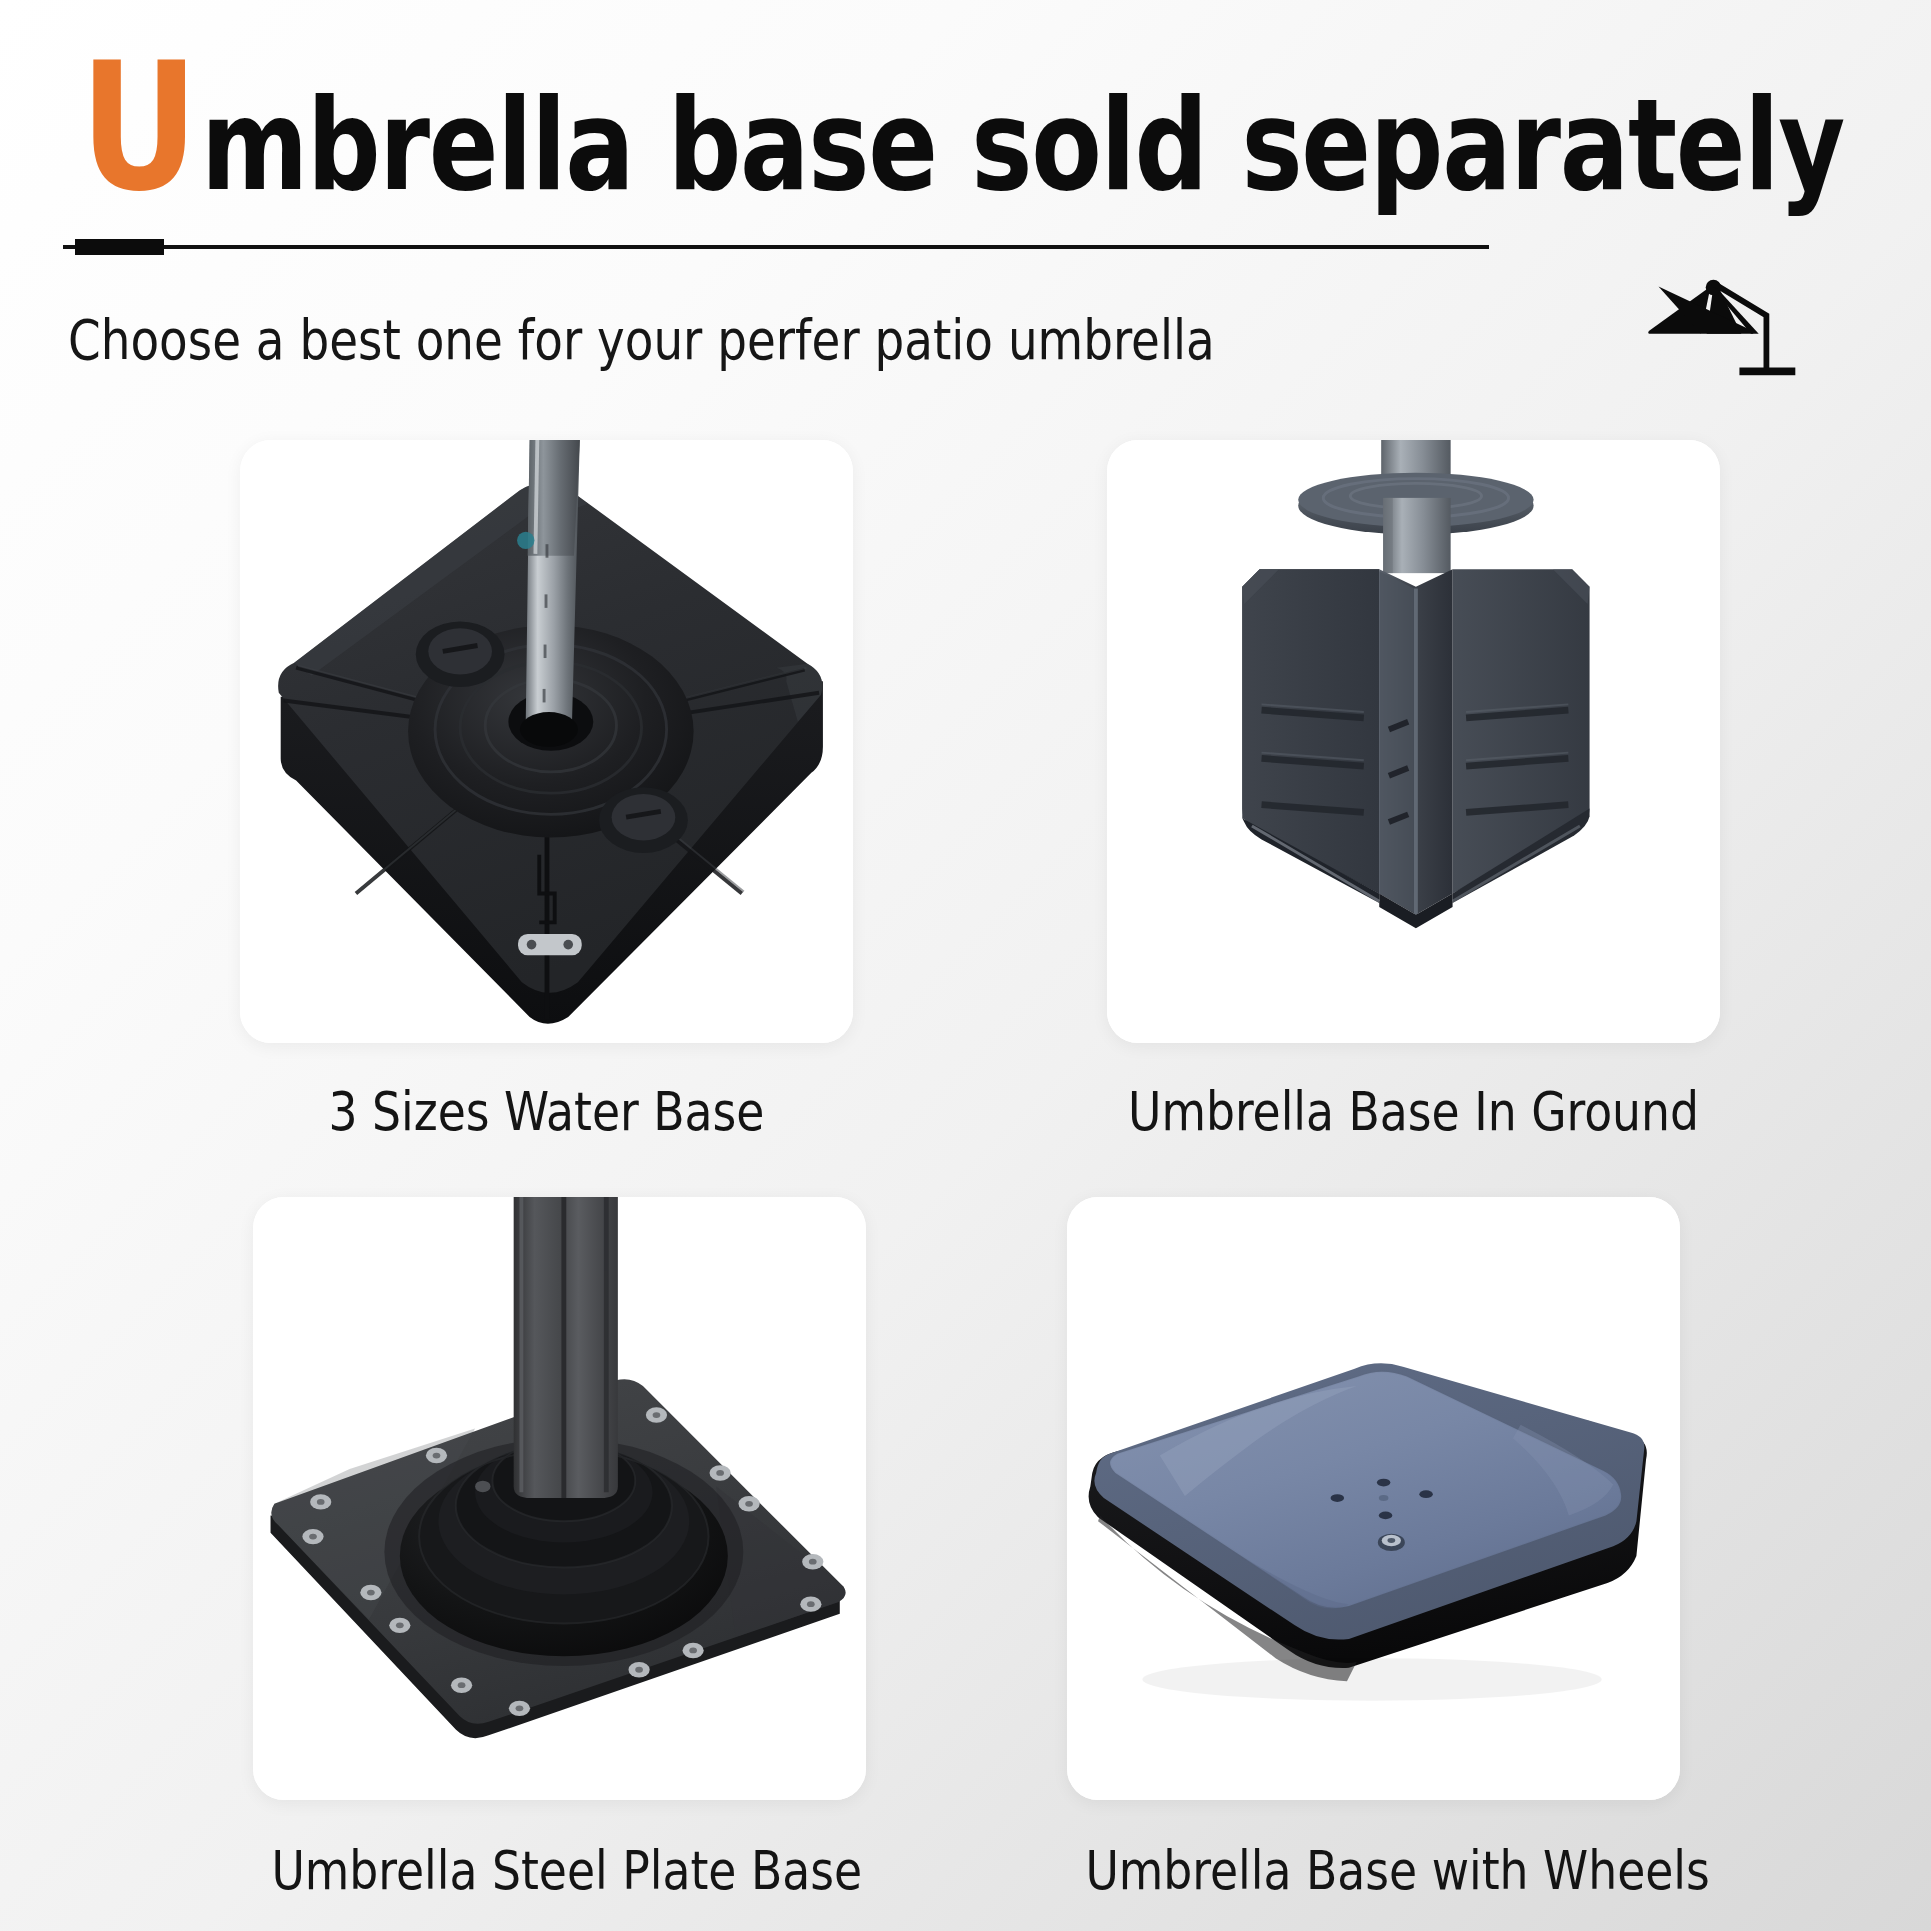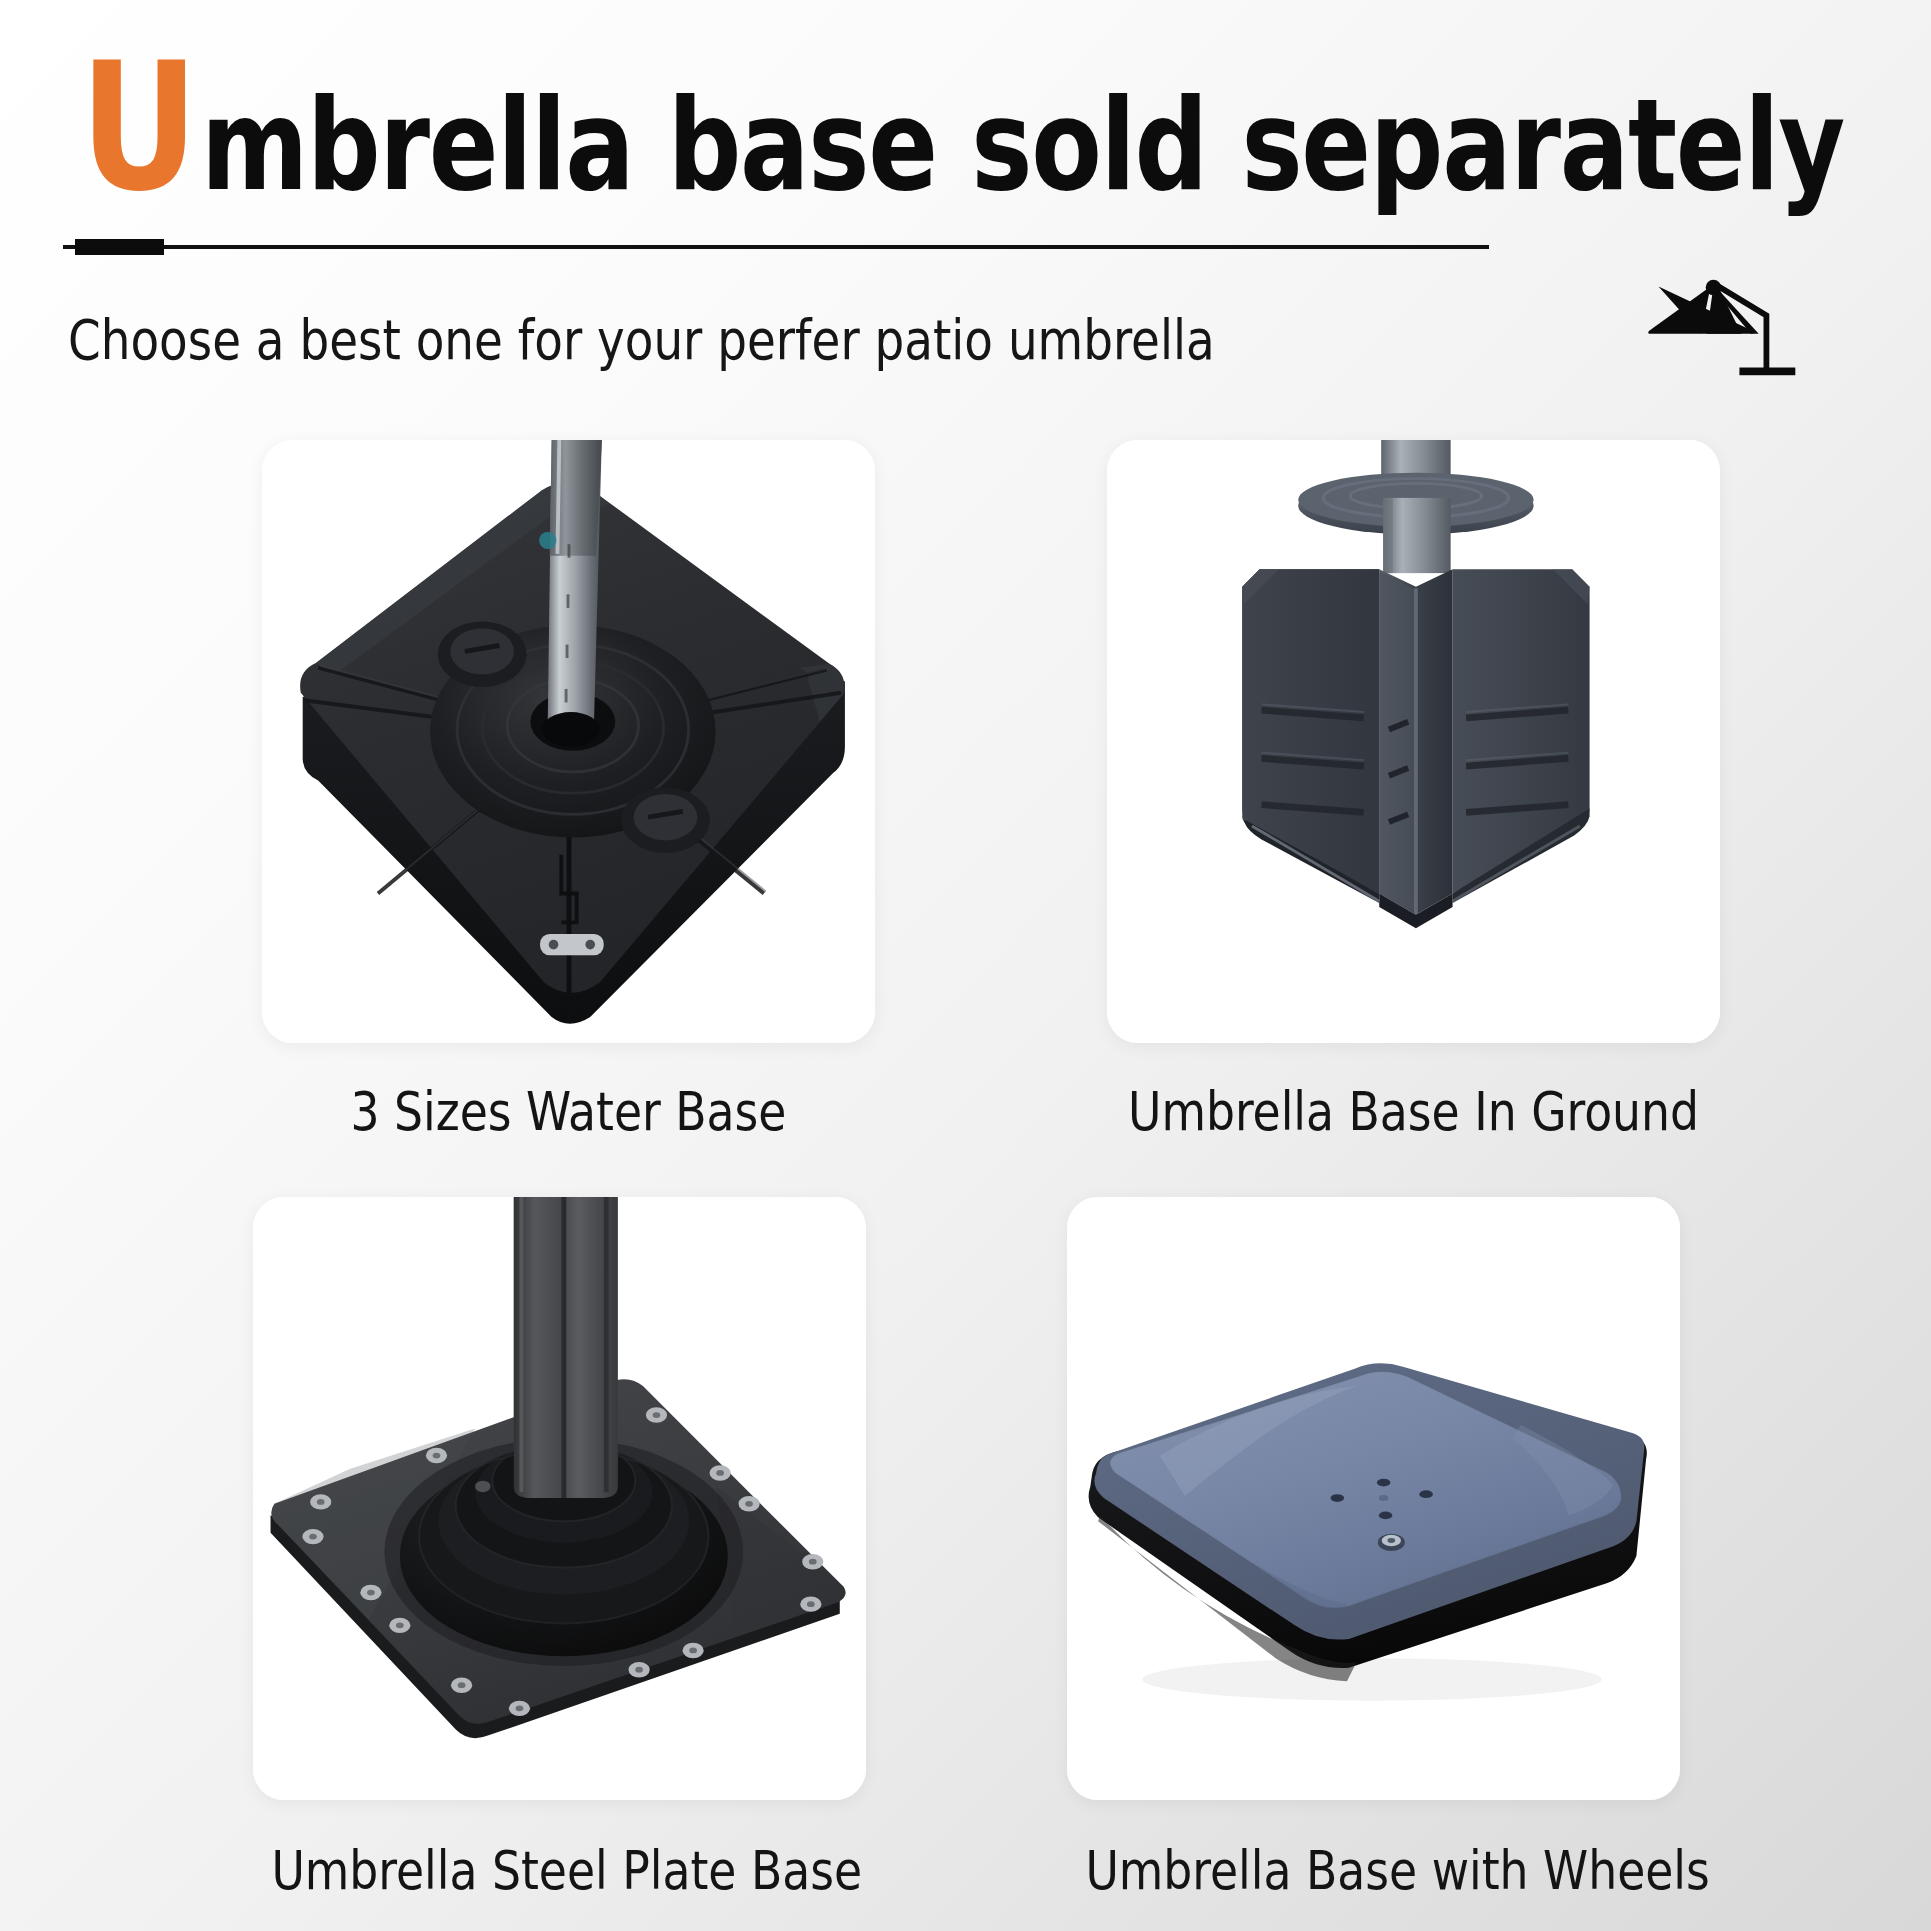--- a/index.html
+++ b/index.html
@@ -106,21 +106,21 @@
     left: 0;
     top: 425px;
     width: 1931px;
     height: 1506px;
   }
 
   .cell {
     position: absolute;
     width: 840px;
   }
-  .cell.c0 { left: 262px;  top: 14.5px; }
+  .cell.c0 { left: 240px;  top: 14.5px; }
   .cell.c1 { left: 1067px; top: 14.5px; padding-left: 40px; }
   .cell.c2 { left: 253px;  top: 772px; }
   .cell.c3 { left: 1067px; top: 772px; }
 
   .photo-card {
     position: relative;
     width: 613px;
     height: 603px;
     background: #ffffff;
     border-radius: 31px;

